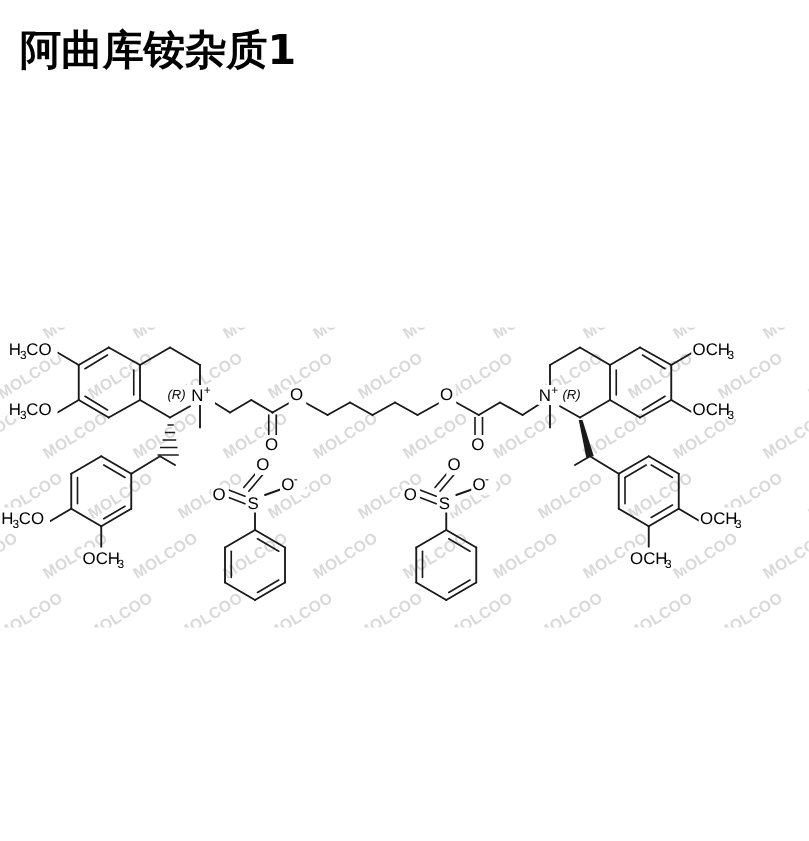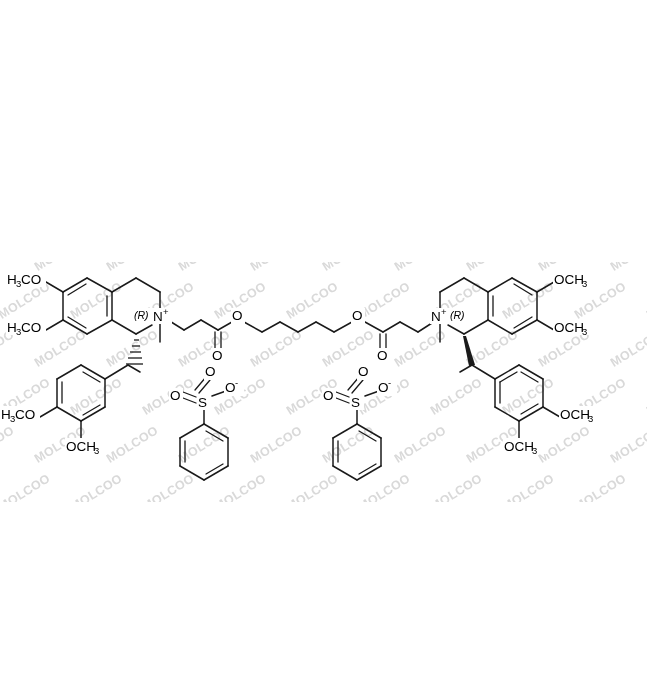--- a/index.html
+++ b/index.html
@@ -106,20 +106,21 @@
     font-size: 10.5px;
     font-style: italic;
     fill: #000000;
   }
 </style>
 </head>
 <body>
 
 <div id="page">
 
+  <div id="title">阿曲库铵杂质1</div>
 
   <div id="structure-area">
 
     <div id="watermark-layer">
         <div class="wm" style="left: -40px; top: 0px; transform: rotate(-32deg); color: rgb(217, 217, 217);">MOLCOO</div>
         <div class="wm" style="left: 32px; top: 0px; transform: rotate(-32deg); color: rgb(217, 217, 217);">MOLCOO</div>
         <div class="wm" style="left: 104px; top: 0px; transform: rotate(-32deg); color: rgb(217, 217, 217);">MOLCOO</div>
         <div class="wm" style="left: 176px; top: 0px; transform: rotate(-32deg); color: rgb(217, 217, 217);">MOLCOO</div>
         <div class="wm" style="left: 248px; top: 0px; transform: rotate(-32deg); color: rgb(217, 217, 217);">MOLCOO</div>
         <div class="wm" style="left: 320px; top: 0px; transform: rotate(-32deg); color: rgb(217, 217, 217);">MOLCOO</div>

